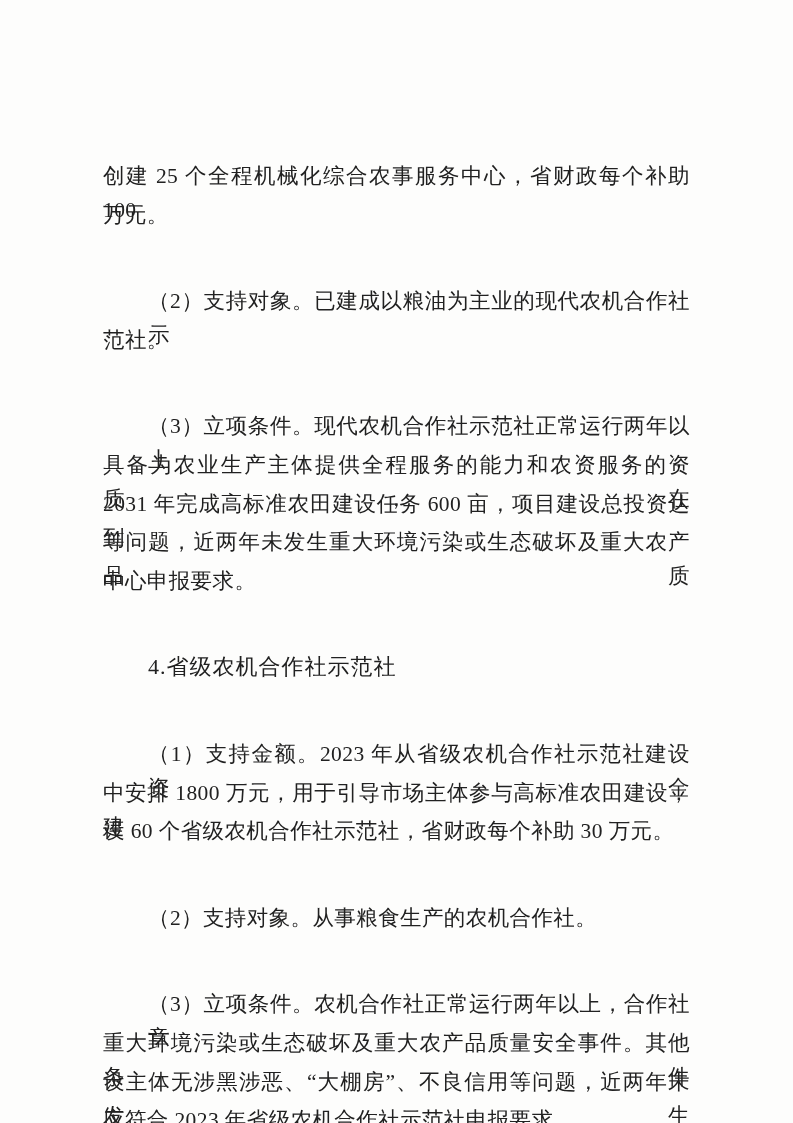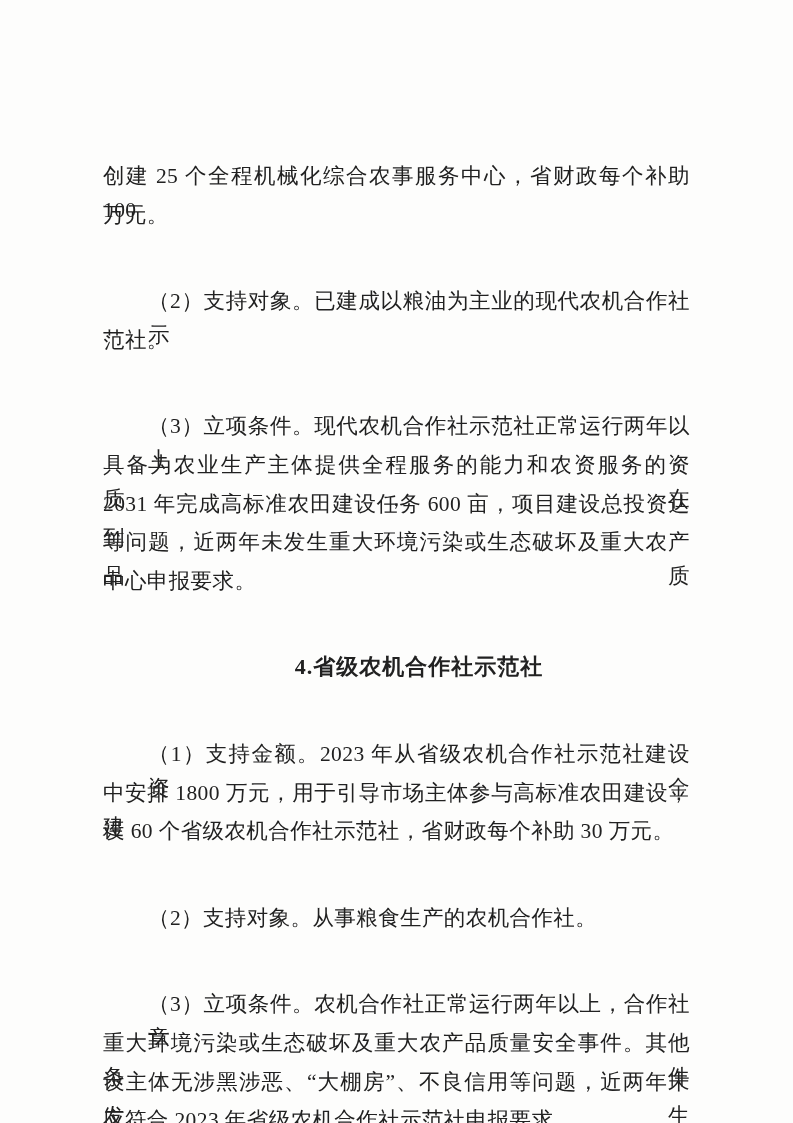--- a/index.html
+++ b/index.html
@@ -34,24 +34,23 @@
   .line.j {
     text-align: justify;
     text-align-last: justify;
     text-justify: inter-character;
   }
   .line.indent {
     padding-left: 45px;
     margin-top: 48px;
   }
   .line.bold {
-    font-weight: 700;
+    font-weight: 400;
     font-size: 22px;
     letter-spacing: 1px;
-    text-align: center;
   }
   .page-number {
     position: absolute;
     left: 103px;
     top: 1007px;
     width: 586px;
     text-align: right;
     font-size: 21px;
     letter-spacing: 1.5px;
     color: #2a2a2a;

